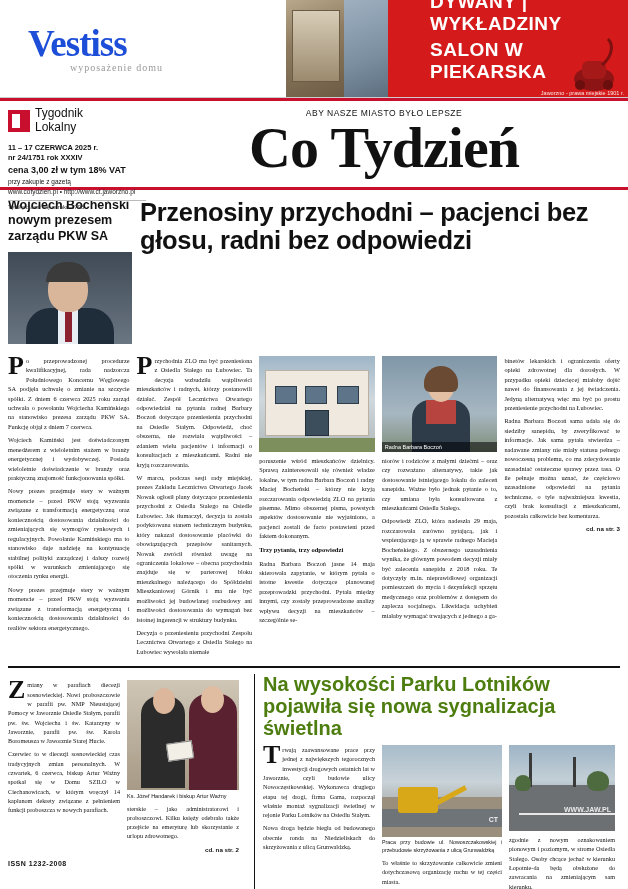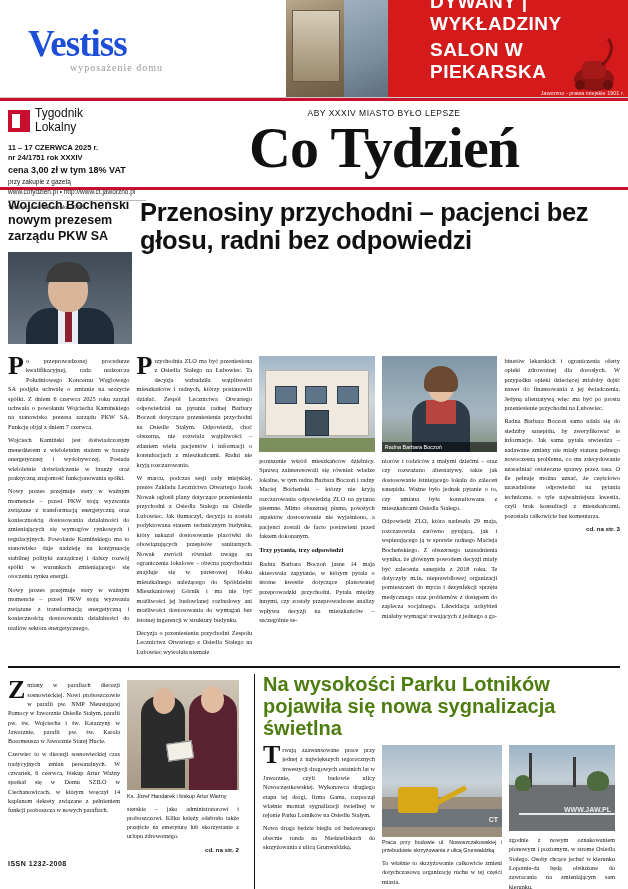--- a/index.html
+++ b/index.html
@@ -351,21 +351,21 @@
       <div class="mast-meta">
         <div class="b">11 – 17 CZERWCA 2025 r.</div>
         <div class="b">nr 24/1751 rok XXXIV</div>
         <div class="mast-price">cena 3,00 zł w tym 18% VAT</div>
         <div class="mast-vat">przy zakupie z gazetą</div>
         <div class="mast-site">www.cotydzien.pl  •  http://www.ct.jaworzno.pl</div>
         <div class="mast-found">Tytuł pojawił się w roku 1798</div>
       </div>
     </div>
     <div class="mast-center">
-      <div class="mast-slogan">ABY XXXIV MIASTO BYŁO LEPSZE</div>
+      <div class="mast-slogan">ABY NASZE MIASTO BYŁO LEPSZE</div>
       <div class="mast-title">Co Tydzień</div>
     </div>
   </div>
 
   <div class="lead">
     <div class="lead-left">
       <div class="kicker">Wojciech Bocheński nowym prezesem zarządu PKW SA</div>
       <div class="portrait">
         <div class="body"></div>
           <div class="shirt"></div>

